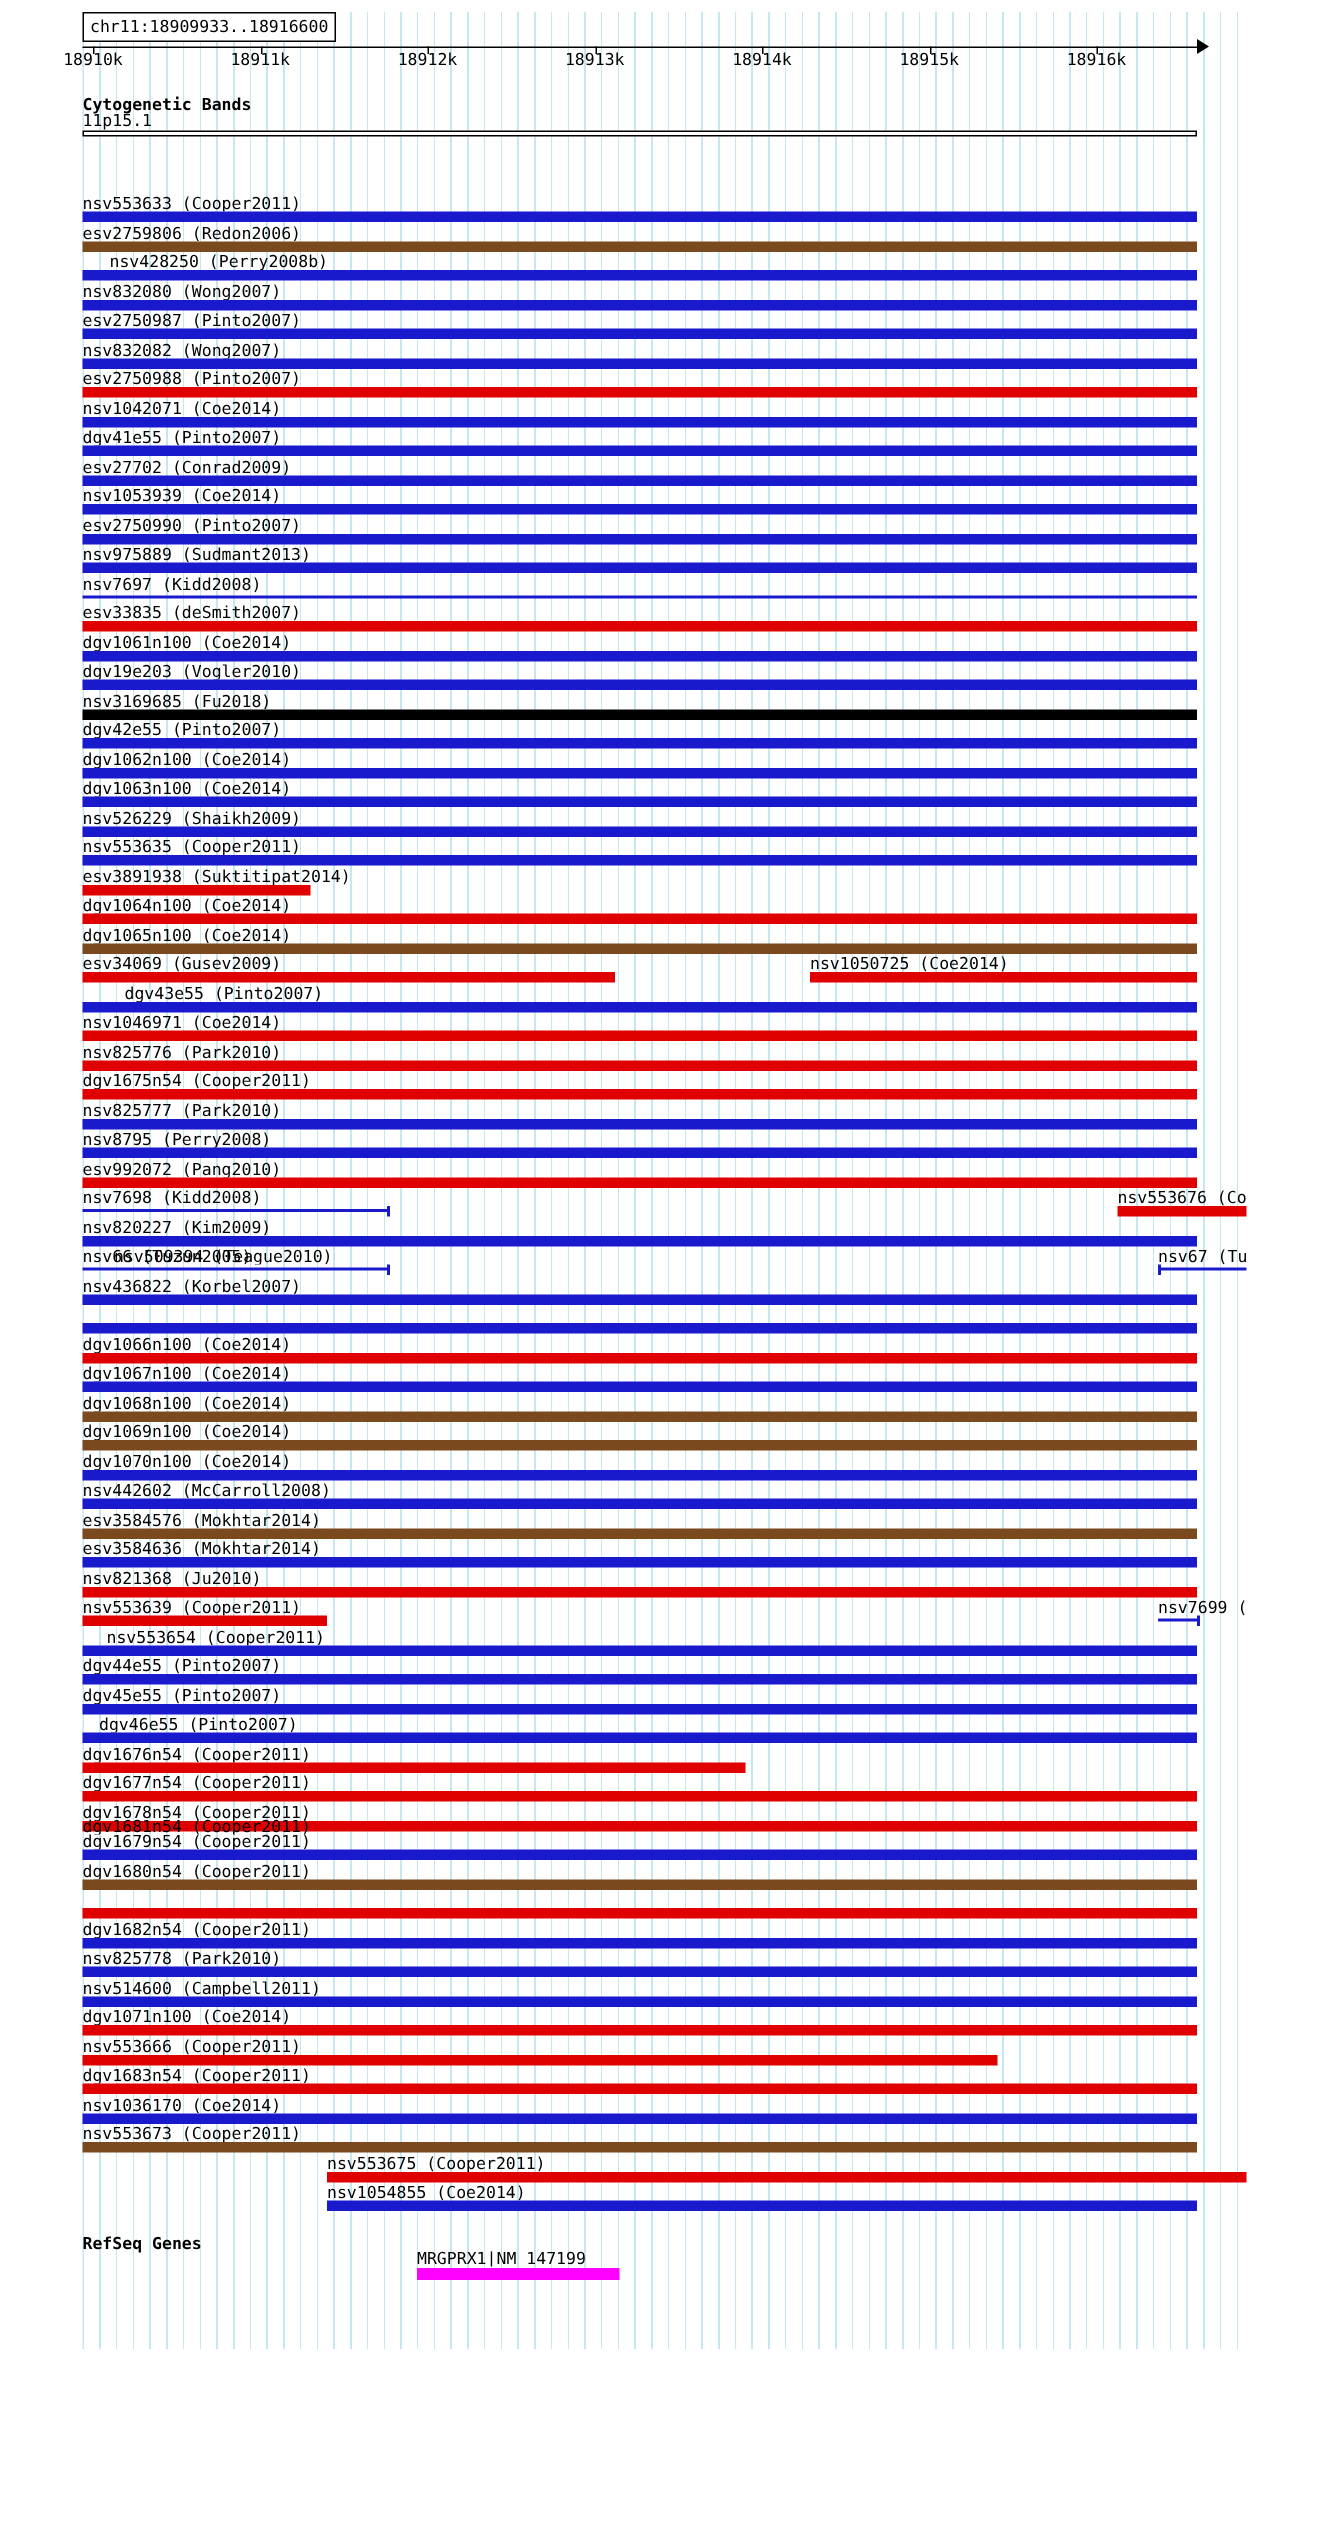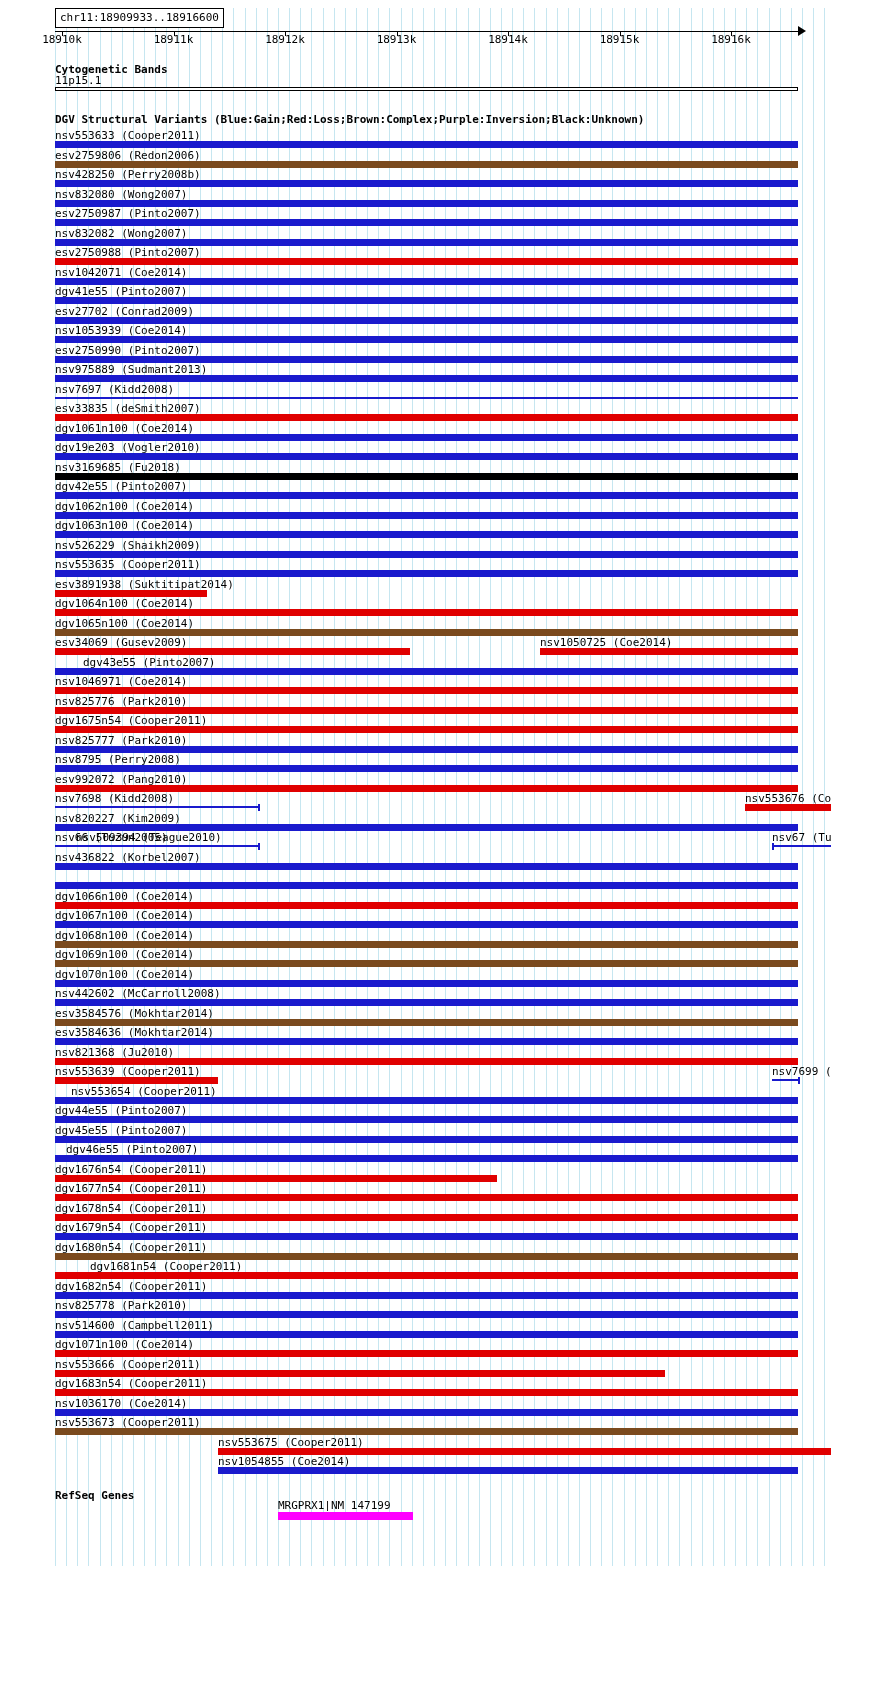--- a/index.html
+++ b/index.html
@@ -37,41 +37,40 @@
 </head>
 <body>
 
 <div class="grid" id="grid">
   <div class="coords-box">chr11:18909933..18916600</div>
   <div class="ruler-line"></div>
   <div class="ruler-arrow"></div>
   <div class="sec-title" style="top:56px">Cytogenetic Bands</div>
   <div class="band-label" style="top:67px">11p15.1</div>
   <div class="cyto-band"></div>
-  <div class="sec-title" style="top:106px">DGV Structural Variants (Blue:Gain;Red:Loss;Brown:Complex;Purple:Inversion;Black:Unknown)</div>
   <div class="sec-title" style="top:1482px">RefSeq Genes</div>
 <div class="ruler-tick" style="left: 7px; top: 23px;"></div>
     <div class="ruler-label" style="left: 7px; top: 26px;">18910k</div>
     <div class="ruler-tick" style="left: 118.5px; top: 23px;"></div>
     <div class="ruler-label" style="left: 118.5px; top: 26px;">18911k</div>
     <div class="ruler-tick" style="left: 230px; top: 23px;"></div>
     <div class="ruler-label" style="left: 230px; top: 26px;">18912k</div>
     <div class="ruler-tick" style="left: 341.5px; top: 23px;"></div>
     <div class="ruler-label" style="left: 341.5px; top: 26px;">18913k</div>
     <div class="ruler-tick" style="left: 453px; top: 23px;"></div>
     <div class="ruler-label" style="left: 453px; top: 26px;">18914k</div>
     <div class="ruler-tick" style="left: 564.5px; top: 23px;"></div>
     <div class="ruler-label" style="left: 564.5px; top: 26px;">18915k</div>
     <div class="ruler-tick" style="left: 676px; top: 23px;"></div>
     <div class="ruler-label" style="left: 676px; top: 26px;">18916k</div>
     <div class="feat-label" style="left: 0px; top: 122px; max-width: 776px;">nsv553633 (Cooper2011)</div>
     <div class="feat-bar" style="left: 0px; top: 133px; width: 743px; background: rgb(26, 26, 205);"></div>
     <div class="feat-label" style="left: 0px; top: 142px; max-width: 776px;">esv2759806 (Redon2006)</div>
     <div class="feat-bar" style="left: 0px; top: 153px; width: 743px; background: rgb(122, 74, 30);"></div>
-    <div class="feat-label" style="left: 0px; top: 161px; max-width: 776px;">nsv428250 (Perry2008b)</div>
+    <div class="feat-label" style="left: 0px; top: 161px; max-width: 776px; padding-left: 18px;">nsv428250 (Perry2008b)</div>
     <div class="feat-bar" style="left: 0px; top: 172px; width: 743px; background: rgb(26, 26, 205);"></div>
     <div class="feat-label" style="left: 0px; top: 181px; max-width: 776px;">nsv832080 (Wong2007)</div>
     <div class="feat-bar" style="left: 0px; top: 192px; width: 743px; background: rgb(26, 26, 205);"></div>
     <div class="feat-label" style="left: 0px; top: 200px; max-width: 776px;">esv2750987 (Pinto2007)</div>
     <div class="feat-bar" style="left: 0px; top: 211px; width: 743px; background: rgb(26, 26, 205);"></div>
     <div class="feat-label" style="left: 0px; top: 220px; max-width: 776px;">nsv832082 (Wong2007)</div>
     <div class="feat-bar" style="left: 0px; top: 231px; width: 743px; background: rgb(26, 26, 205);"></div>
     <div class="feat-label" style="left: 0px; top: 239px; max-width: 776px;">esv2750988 (Pinto2007)</div>
     <div class="feat-bar" style="left: 0px; top: 250px; width: 743px; background: rgb(224, 0, 0);"></div>
     <div class="feat-label" style="left: 0px; top: 259px; max-width: 776px;">nsv1042071 (Coe2014)</div>
@@ -181,21 +180,21 @@
     <div class="feat-label" style="left: 0px; top: 1156px; max-width: 776px;">dgv1676n54 (Cooper2011)</div>
     <div class="feat-bar" style="left: 0px; top: 1167px; width: 442px; background: rgb(224, 0, 0);"></div>
     <div class="feat-label" style="left: 0px; top: 1175px; max-width: 776px;">dgv1677n54 (Cooper2011)</div>
     <div class="feat-bar" style="left: 0px; top: 1186px; width: 743px; background: rgb(224, 0, 0);"></div>
     <div class="feat-label" style="left: 0px; top: 1195px; max-width: 776px;">dgv1678n54 (Cooper2011)</div>
     <div class="feat-bar" style="left: 0px; top: 1206px; width: 743px; background: rgb(224, 0, 0);"></div>
     <div class="feat-label" style="left: 0px; top: 1214px; max-width: 776px;">dgv1679n54 (Cooper2011)</div>
     <div class="feat-bar" style="left: 0px; top: 1225px; width: 743px; background: rgb(26, 26, 205);"></div>
     <div class="feat-label" style="left: 0px; top: 1234px; max-width: 776px;">dgv1680n54 (Cooper2011)</div>
     <div class="feat-bar" style="left: 0px; top: 1245px; width: 743px; background: rgb(122, 74, 30);"></div>
-    <div class="feat-label" style="left: 0px; top: 1253px; max-width: 776px; padding-left: 35px;">dgv1681n54 (Cooper2011)</div>
+    <div class="feat-label" style="left: 0px; top: 1204px; max-width: 776px;">dgv1681n54 (Cooper2011)</div>
     <div class="feat-bar" style="left: 0px; top: 1264px; width: 743px; background: rgb(224, 0, 0);"></div>
     <div class="feat-label" style="left: 0px; top: 1273px; max-width: 776px;">dgv1682n54 (Cooper2011)</div>
     <div class="feat-bar" style="left: 0px; top: 1284px; width: 743px; background: rgb(26, 26, 205);"></div>
     <div class="feat-label" style="left: 0px; top: 1292px; max-width: 776px;">nsv825778 (Park2010)</div>
     <div class="feat-bar" style="left: 0px; top: 1303px; width: 743px; background: rgb(26, 26, 205);"></div>
     <div class="feat-label" style="left: 0px; top: 1312px; max-width: 776px;">nsv514600 (Campbell2011)</div>
     <div class="feat-bar" style="left: 0px; top: 1323px; width: 743px; background: rgb(26, 26, 205);"></div>
     <div class="feat-label" style="left: 0px; top: 1331px; max-width: 776px;">dgv1071n100 (Coe2014)</div>
     <div class="feat-bar" style="left: 0px; top: 1342px; width: 743px; background: rgb(224, 0, 0);"></div>
     <div class="feat-label" style="left: 0px; top: 1351px; max-width: 776px;">nsv553666 (Cooper2011)</div>

